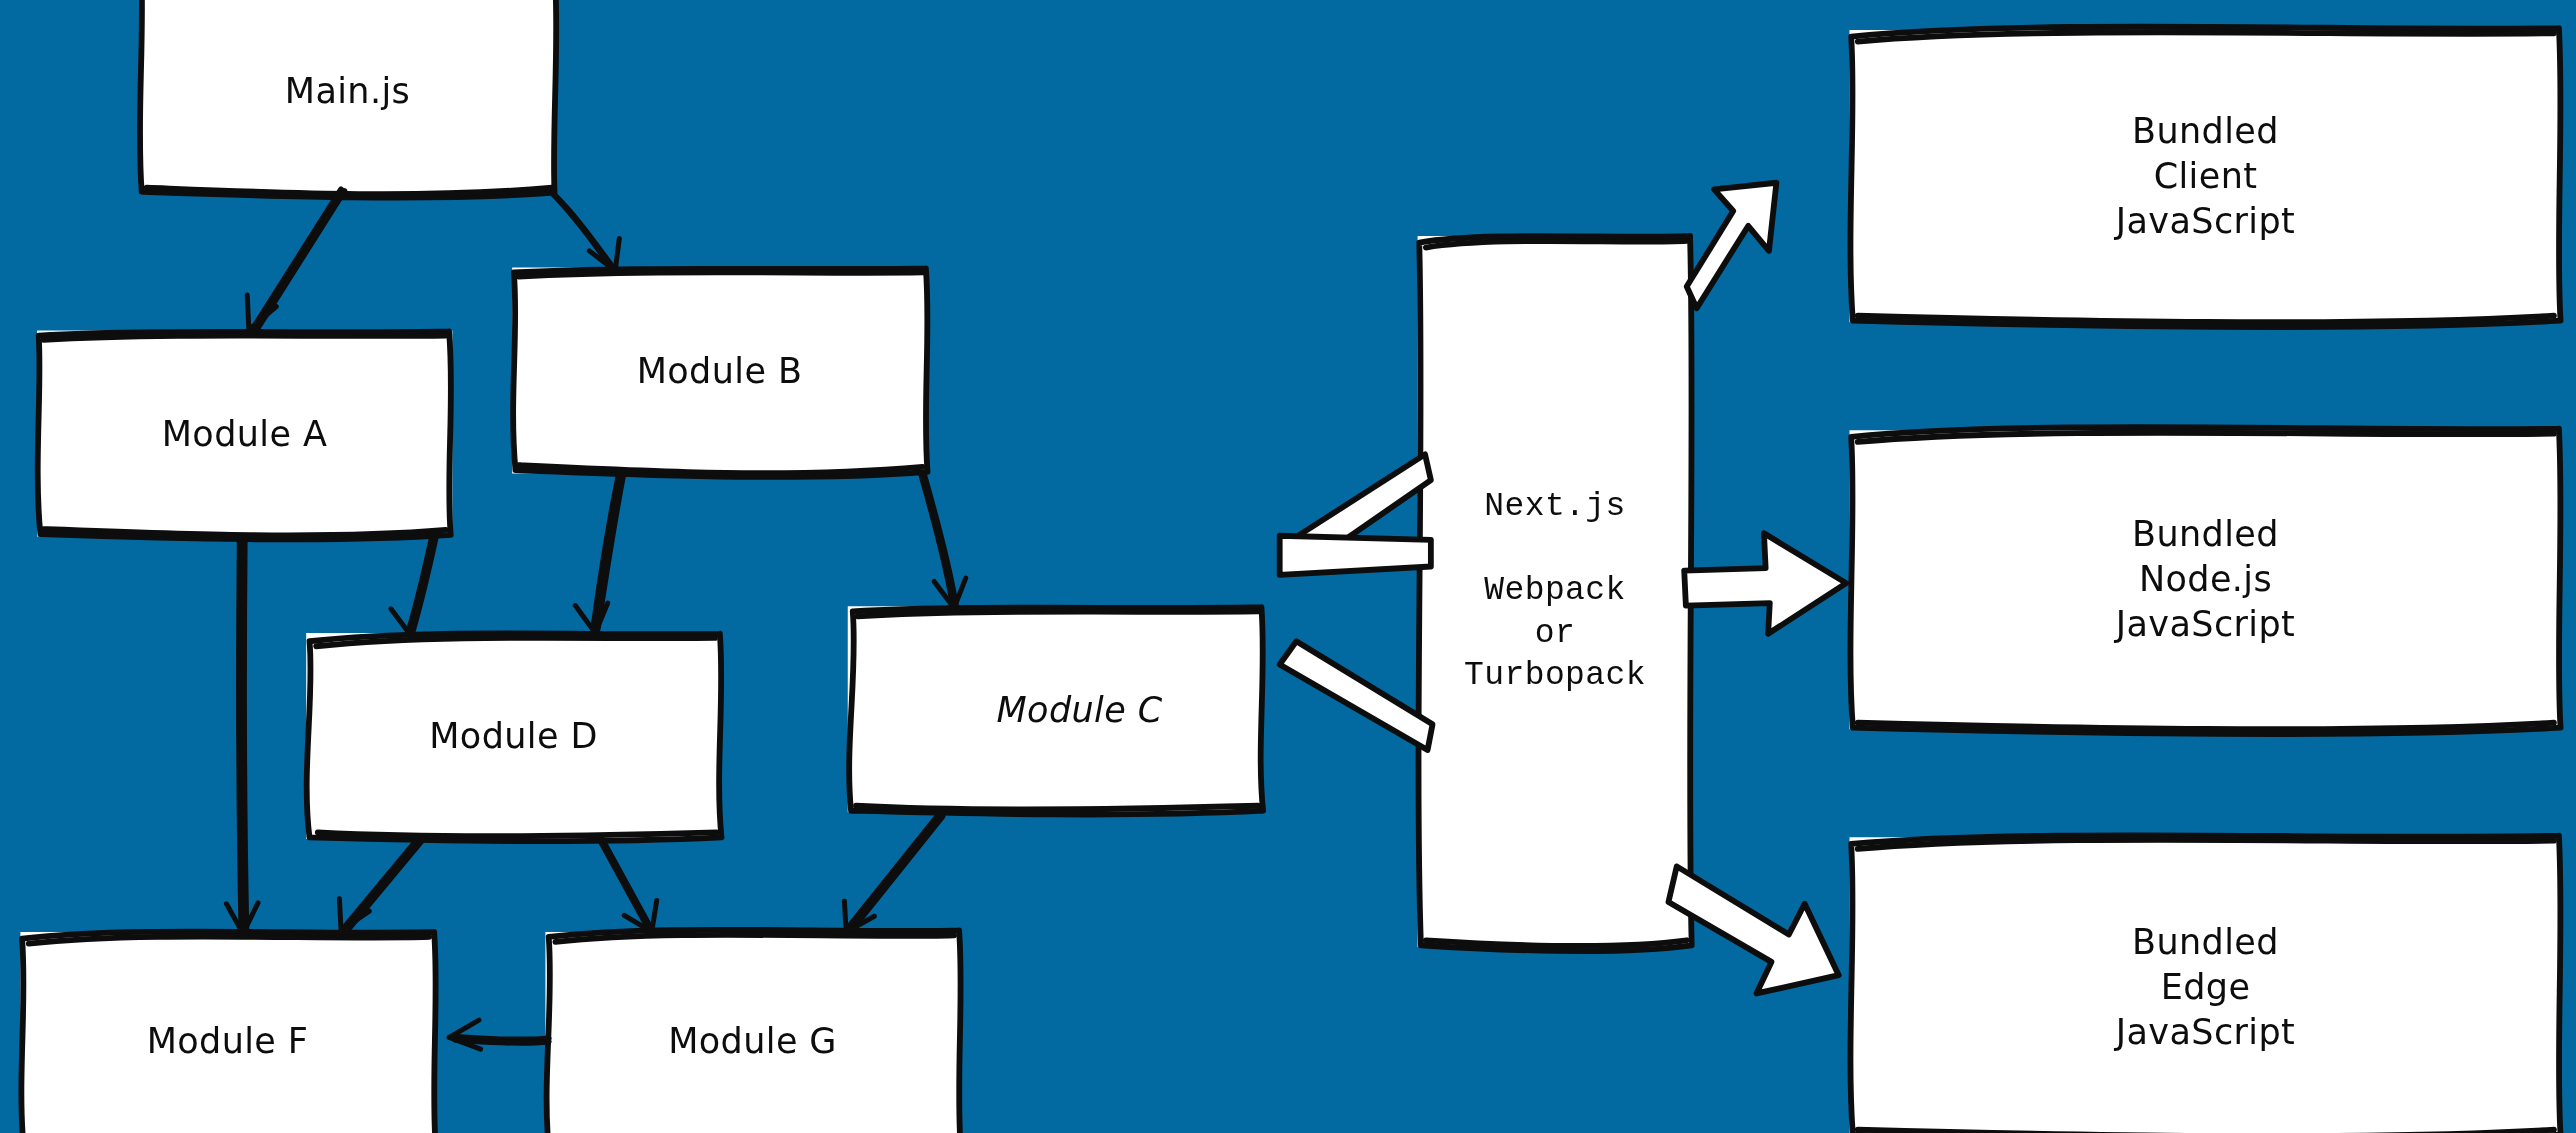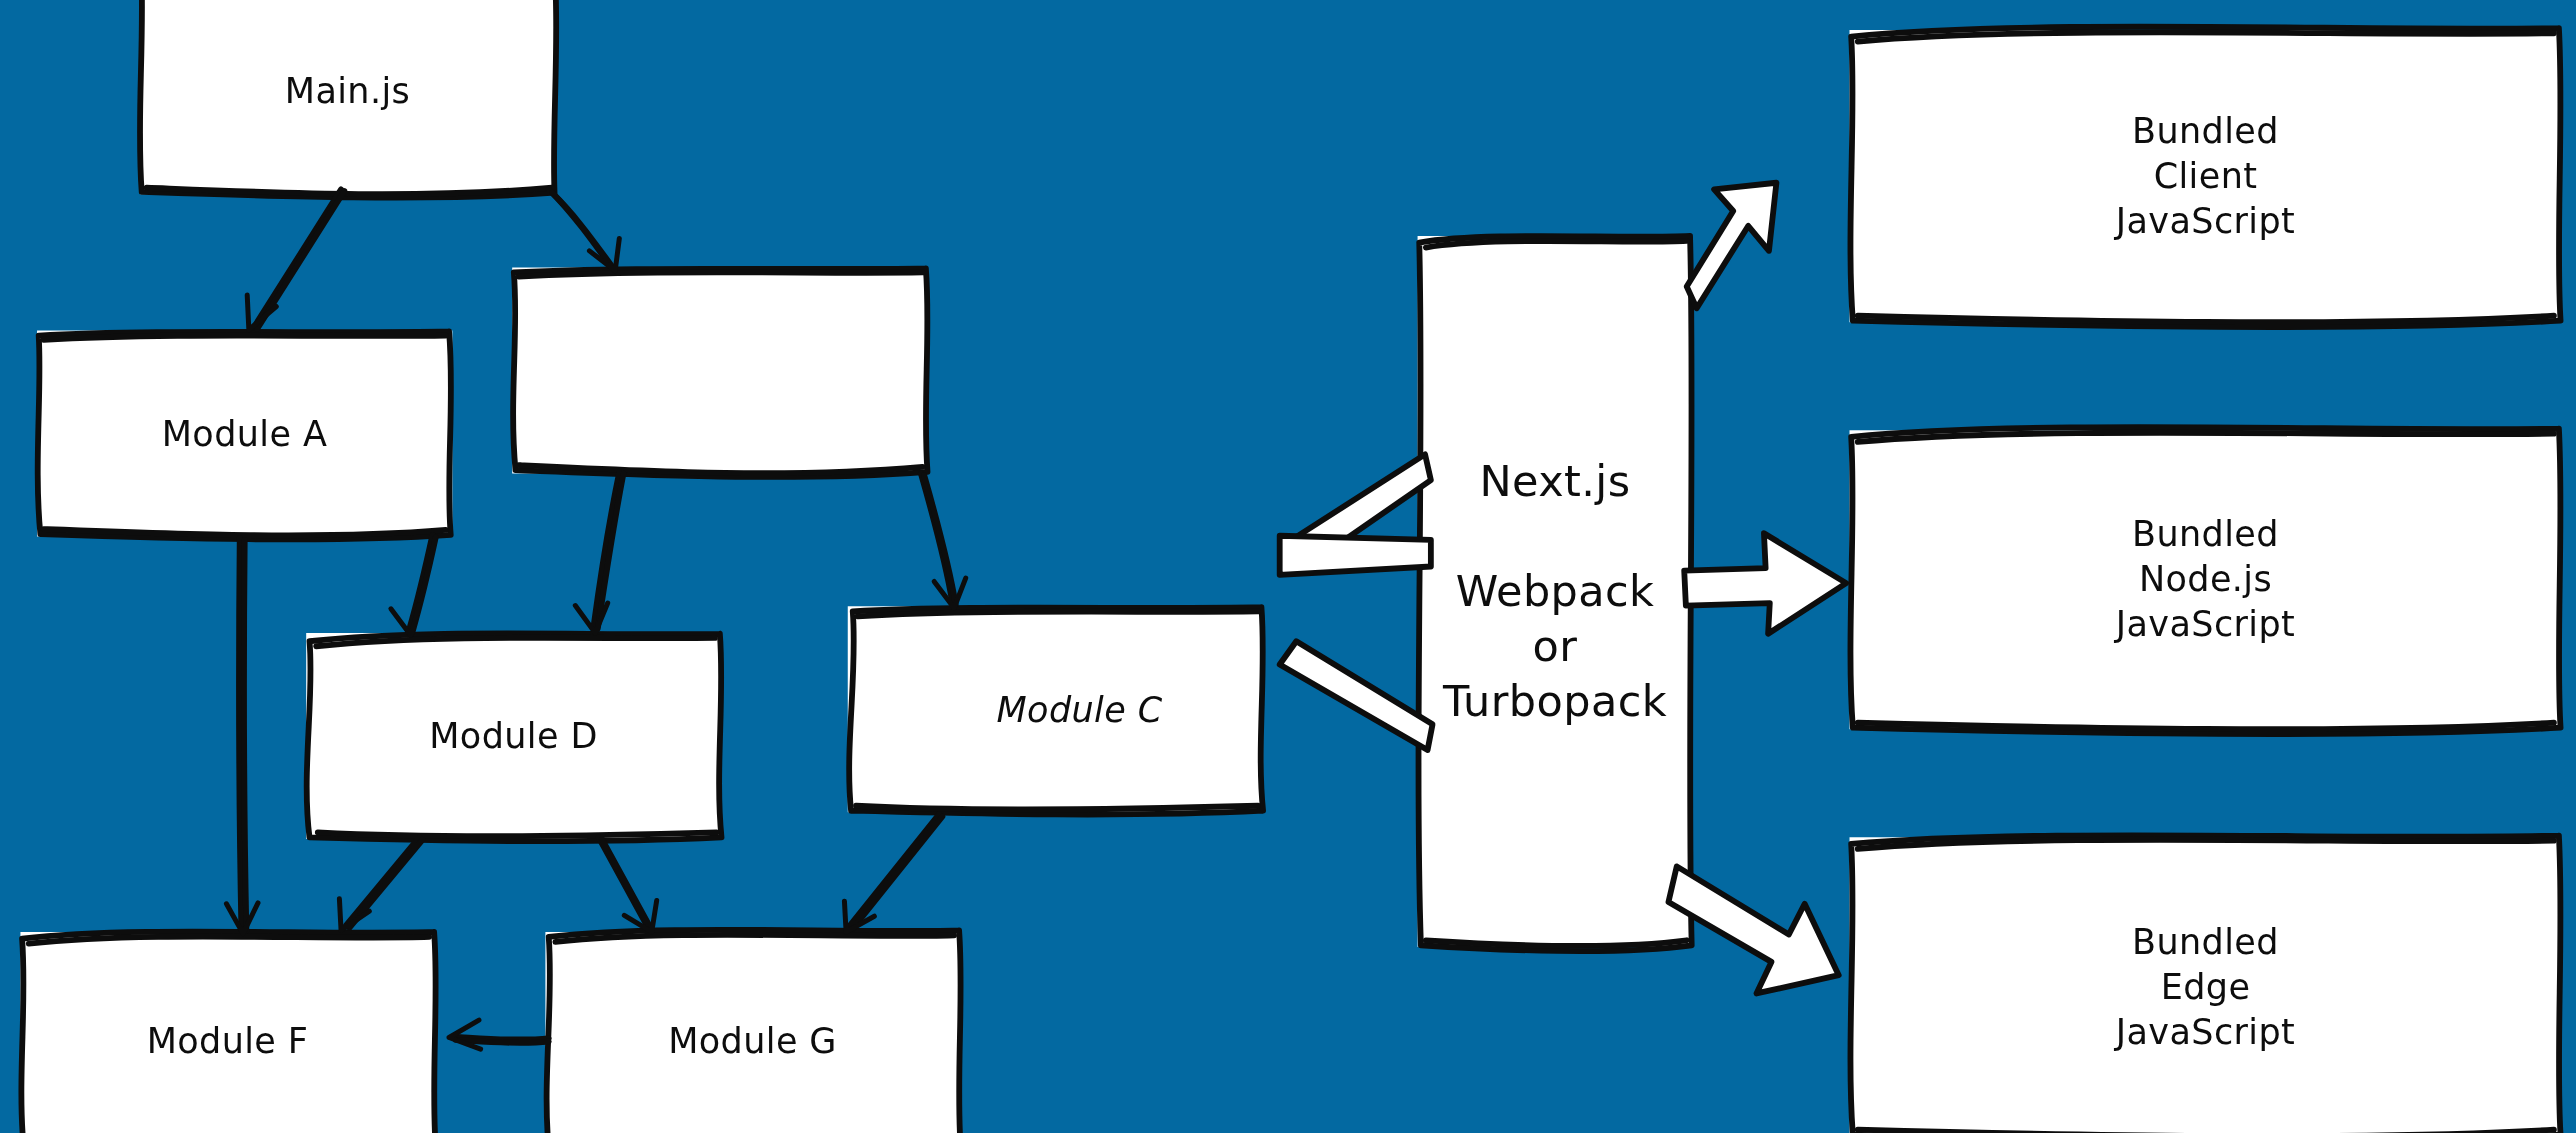--- a/index.html
+++ b/index.html
@@ -62,21 +62,21 @@
     text-align: center;
     color: #0d0d0d;
     font-family: "DejaVu Sans", sans-serif;
     font-weight: 400;
     letter-spacing: 0.4px;
     pointer-events: none;
     white-space: pre-line;
     line-height: 1.28;
   }
   .label-lg { font-size: 35px; }
-  .label-md { font-size: 43px; }
+  .label-md { font-size: 33px; font-family: Liberation Mono, monospace; }
 </style>
 </head>
 <body>
 
 <div id="diagram-root">
 
   <svg class="canvas" viewBox="0 0 3100 1364" xmlns="http://www.w3.org/2000/svg">
 
     <g>
       <path class="box-fill" d="M168,-20 L668,-20 L668,234 L168,234 Z"></path>
@@ -257,20 +257,21 @@
     <path class="block-arrow" d="M2030,345 L2086,254 L2063,228 L2138,220 L2129,302 L2104,272 L2042,371 Z"></path>
 
     <path class="block-arrow" d="M2027,687 L2125,684 L2123,642 L2222,702 L2128,763 L2130,726 L2029,729 Z"></path>
 
     <path class="block-arrow" d="M2018,1043 L2153,1125 L2172,1088 L2213,1174 L2114,1196 L2132,1158 L2008,1086 Z"></path>
 
   </svg>
 
   <div class="node-label label-lg" style="left:140px; top:-11.6px; width:415px; height:206px;">Main.js</div>
 
+  <div class="node-label label-lg" style="left:512px; top:268px; width:415px; height:206px;">Module B</div>
 
   <div class="node-label label-lg" style="left:306px; top:633px; width:415px; height:206px;">Module D</div>
 
   <div class="node-label label-lg" style="left:37px; top:331px; width:415px; height:206px;">Module A</div>
 
   <div class="node-label label-lg" style="left:872px; top:607px; width:415px; height:206px;font-style:italic;">Module C</div>
 
   <div class="node-label label-lg" style="left:20px; top:932px; width:415px; height:218px;">Module F</div>
 
   <div class="node-label label-lg" style="left:545px; top:932px; width:415px; height:218px;">Module G</div>

